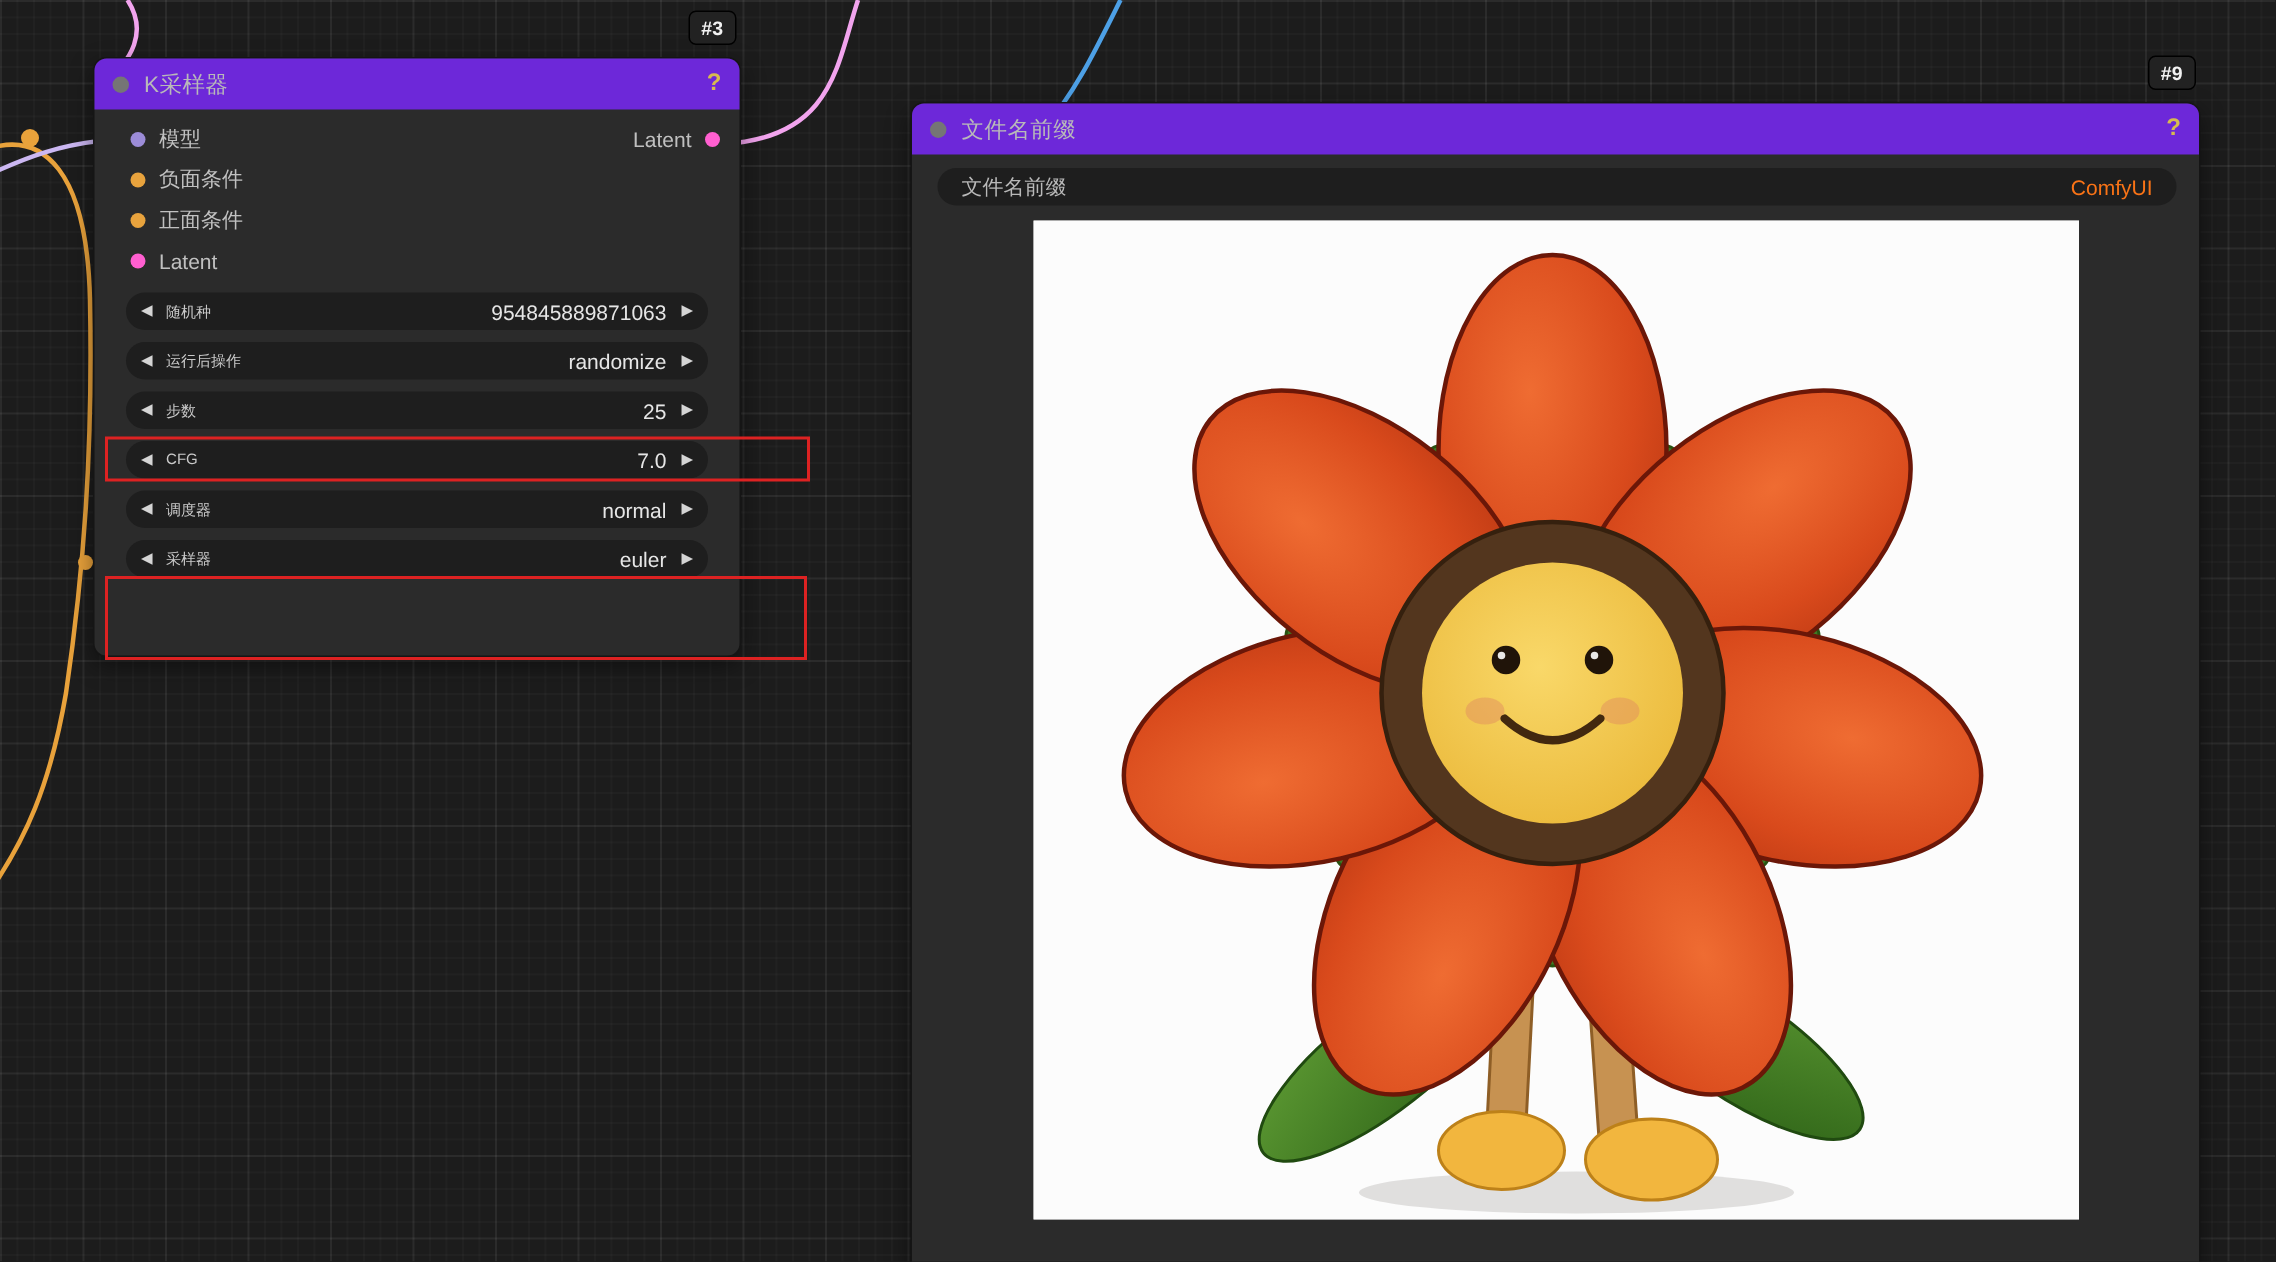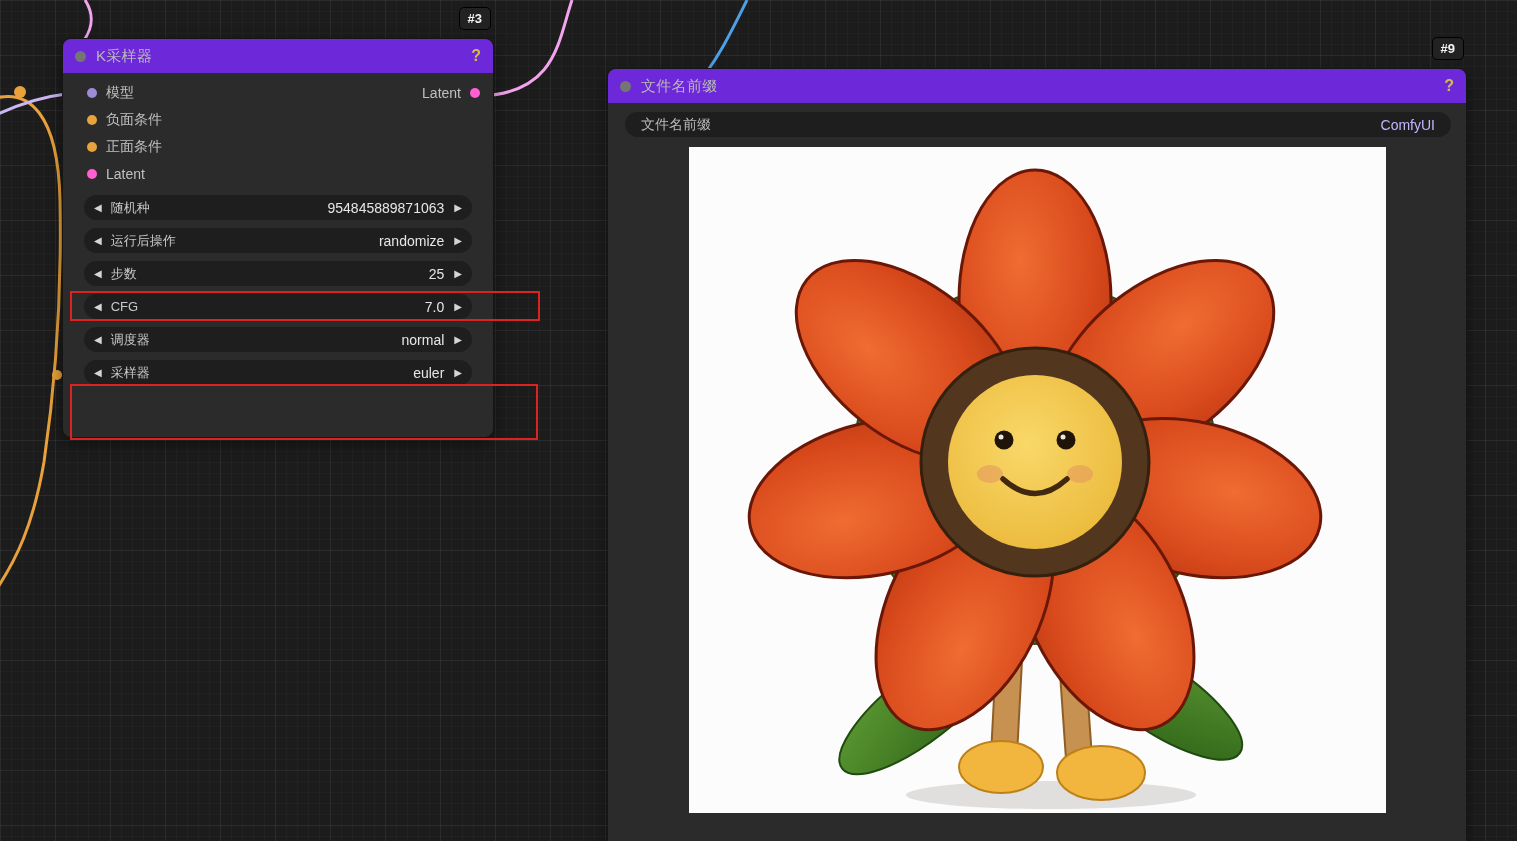--- a/index.html
+++ b/index.html
@@ -38,27 +38,27 @@
   .c-cond  { background:#e8a33d; }
   .c-latent{ background:#ff5fd0; }
   .c-image { background:#58a6dd; }
 
   .widgets { margin-top:0; }
   .widget { height:25px; margin:8px 21px 0; background:#1e1e1e; border-radius:13px;
             display:flex; align-items:center; padding:0 10px; }
   .arr { color:#d5d5d5; font-size:10px; line-height:1; flex:none; }
   .arr-l::before { content:"\25C0"; }
   .arr-r::before { content:"\25B6"; }
-  .w-label { color:#c9c9c9; font-size:13px; margin-left:9px; }
+  .w-label { color:#c9c9c9; font-size:10px; margin-left:9px; }
   .w-value { margin-left:auto; margin-right:10px; color:#e6e6e6; font-size:14px;text-align:right; }
 
   .fn-widget { height:25px; margin:9px 15px 0 17px; background:#1e1e1e; border-radius:13px;
                display:flex; align-items:center; padding:0 16px; }
   .fn-label { color:#b9b9b9; font-size:14px; }
-  .fn-value { margin-left:auto; color:#c4b5fd; font-size:14px; }
+  .fn-value { margin-left:auto; color:#f97316; font-size:14px; }
 
   .preview { width:697px; height:666px; margin:10px auto 0; background:#fcfcfc; }
 
   .hl-rect { position:absolute; z-index:6; border:2px solid #dd2222; background:transparent; }
   .hl-cfg    { left:70px; top:291px; width:470px; height:30px; }
   .hl-denoise{ left:70px; top:384px; width:468px; height:56px; }
 </style>
 </head>
 <body>
 

